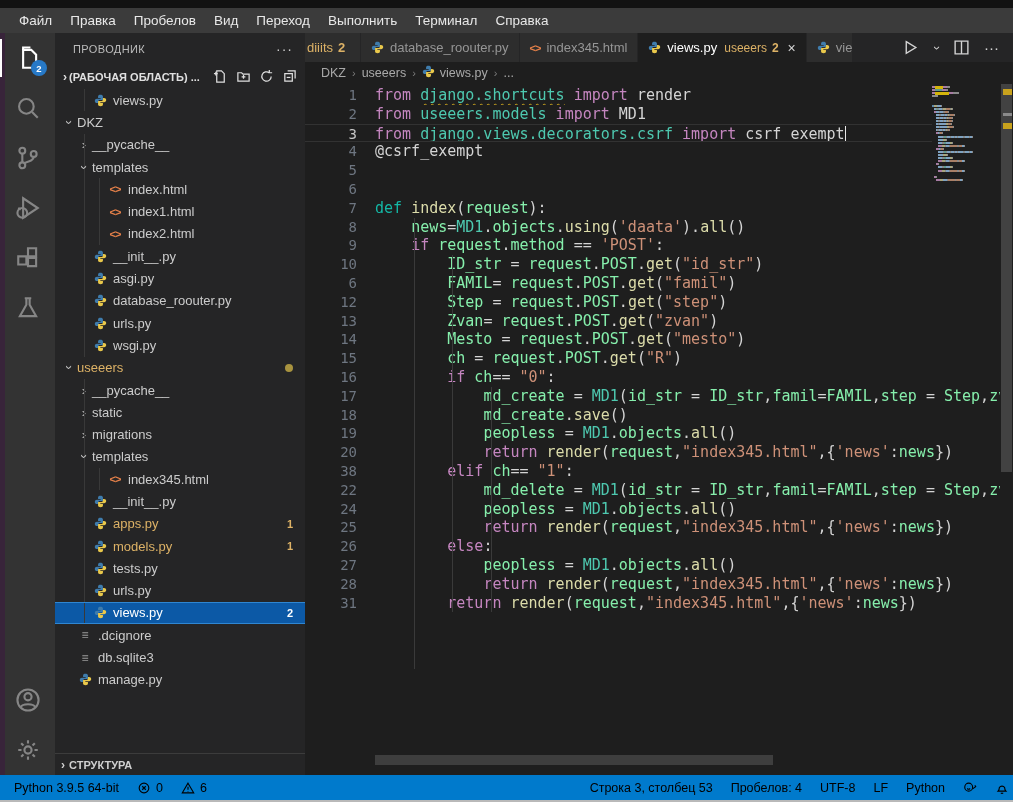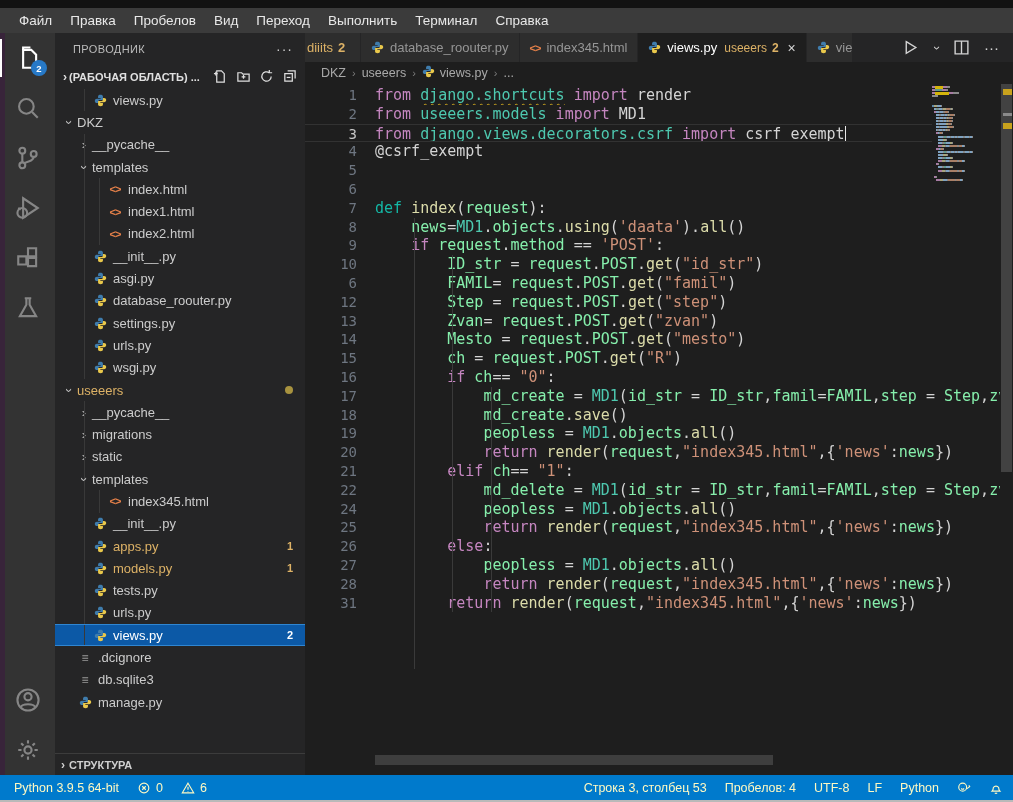--- a/index.html
+++ b/index.html
@@ -118,21 +118,21 @@
 
   #vscrollbar { position:absolute; top:0; right:0; width:13px; bottom:0; }
   #vscroll-thumb { position:absolute; top:0; left:1px; width:11px; height:388px;
     background:rgba(121,121,121,0.4); }
   .ov-mark { position:absolute; right:1px; width:9px; height:6px; }
   #hscroll-thumb { position:absolute; bottom:10px; left:70px; width:398px; height:10px;
     background:#4a4a4a; opacity:.75; }
 
   
   #statusbar { height:25px; background:#007acc; display:flex; align-items:center;
-    color:#fef9c3; font-size:12.5px; padding:0 10px 0 14px; }
+    color:#000000; font-size:12.5px; padding:0 4px 0 14px; }
   .sb-item { display:flex; align-items:center; gap:5px; margin-right:18px; }
   #sb-right { margin-left:auto; display:flex; align-items:center; }
   #sb-right .sb-item { margin-right:0; margin-left:18px; }
   .sb-item svg { width:14px; height:14px; stroke:#ffffff; fill:none; stroke-width:1.2; }
   #bottom-strip { height:2px; background:#b9b9b9; }
 </style>
 </head>
 <body>
 
 <div id="app">
@@ -325,31 +325,20 @@
           </div>
           <div class="tree-row" style="padding-left: 21px;">
             <div class="guide" style="left: 29px;"></div>
             <span class="chev"></span>
             <span class="ficon">
               <svg viewBox="0 0 16 16" style="width: 13px; height: 13px;">
                 <path d="M7.9 1C6 1 5 1.8 5 3v2h3.2v.8H3.6C2.1 5.8 1 6.9 1 8.5S2.1 11 3.6 11H5V9.3C5 8 6.1 7.3 7.5 7.3H11V3c0-1.2-1.2-2-3.1-2z" fill="#3f7cac"></path>
                 <path d="M8.1 15c1.9 0 2.9-.8 2.9-2v-2H7.8v-.8h4.6c1.5 0 2.6-1.1 2.6-2.7S13.9 5 12.4 5H11v1.7c0 1.3-1.1 2-2.5 2H5v4.3c0 1.2 1.2 2 3.1 2z" fill="#e9c84b"></path>
               </svg>
             </span>
-            <span class="label">settings.py</span>
-          </div>
-          <div class="tree-row" style="padding-left: 21px;">
-            <div class="guide" style="left: 29px;"></div>
-            <span class="chev"></span>
-            <span class="ficon">
-              <svg viewBox="0 0 16 16" style="width: 13px; height: 13px;">
-                <path d="M7.9 1C6 1 5 1.8 5 3v2h3.2v.8H3.6C2.1 5.8 1 6.9 1 8.5S2.1 11 3.6 11H5V9.3C5 8 6.1 7.3 7.5 7.3H11V3c0-1.2-1.2-2-3.1-2z" fill="#3f7cac"></path>
-                <path d="M8.1 15c1.9 0 2.9-.8 2.9-2v-2H7.8v-.8h4.6c1.5 0 2.6-1.1 2.6-2.7S13.9 5 12.4 5H11v1.7c0 1.3-1.1 2-2.5 2H5v4.3c0 1.2 1.2 2 3.1 2z" fill="#e9c84b"></path>
-              </svg>
-            </span>
             <span class="label">urls.py</span>
           </div>
           <div class="tree-row" style="padding-left: 21px;">
             <div class="guide" style="left: 29px;"></div>
             <span class="chev"></span>
             <span class="ficon">
               <svg viewBox="0 0 16 16" style="width: 13px; height: 13px;">
                 <path d="M7.9 1C6 1 5 1.8 5 3v2h3.2v.8H3.6C2.1 5.8 1 6.9 1 8.5S2.1 11 3.6 11H5V9.3C5 8 6.1 7.3 7.5 7.3H11V3c0-1.2-1.2-2-3.1-2z" fill="#3f7cac"></path>
                 <path d="M8.1 15c1.9 0 2.9-.8 2.9-2v-2H7.8v-.8h4.6c1.5 0 2.6-1.1 2.6-2.7S13.9 5 12.4 5H11v1.7c0 1.3-1.1 2-2.5 2H5v4.3c0 1.2 1.2 2 3.1 2z" fill="#e9c84b"></path>
               </svg>
@@ -362,26 +351,26 @@
             <span class="dot"></span>
           </div>
           <div class="tree-row" style="padding-left: 21px;">
             <div class="guide" style="left: 29px;"></div>
             <span class="chev">›</span>
             <span class="label">__pycache__</span>
           </div>
           <div class="tree-row" style="padding-left: 21px;">
             <div class="guide" style="left: 29px;"></div>
             <span class="chev">›</span>
+            <span class="label">static</span>
+          </div>
+          <div class="tree-row" style="padding-left: 21px;">
+            <div class="guide" style="left: 29px;"></div>
+            <span class="chev">›</span>
             <span class="label">migrations</span>
-          </div>
-          <div class="tree-row" style="padding-left: 21px;">
-            <div class="guide" style="left: 29px;"></div>
-            <span class="chev">›</span>
-            <span class="label">static</span>
           </div>
           <div class="tree-row" style="padding-left: 21px;">
             <div class="guide" style="left: 29px;"></div>
             <span class="chev down">›</span>
             <span class="label">templates</span>
           </div>
           <div class="tree-row" style="padding-left: 36px;">
             <div class="guide" style="left: 29px;"></div>
             <div class="guide" style="left: 44px;"></div>
             <span class="chev"></span>
@@ -584,21 +573,21 @@
             <div class="code-line"><span class="ln">6</span><span class="tk-p">        </span><span class="tk-v">FAMIL</span><span class="tk-p">= </span><span class="tk-v">request</span><span class="tk-p">.</span><span class="tk-v">POST</span><span class="tk-p">.</span><span class="tk-f">get</span><span class="tk-p">(</span><span class="tk-s">"famil"</span><span class="tk-p">)</span></div>
             <div class="code-line"><span class="ln">12</span><span class="tk-p">        </span><span class="tk-v">Step</span><span class="tk-p"> = </span><span class="tk-v">request</span><span class="tk-p">.</span><span class="tk-v">POST</span><span class="tk-p">.</span><span class="tk-f">get</span><span class="tk-p">(</span><span class="tk-s">"step"</span><span class="tk-p">)</span></div>
             <div class="code-line"><span class="ln">13</span><span class="tk-p">        </span><span class="tk-v">Zvan</span><span class="tk-p">= </span><span class="tk-v">request</span><span class="tk-p">.</span><span class="tk-v">POST</span><span class="tk-p">.</span><span class="tk-f">get</span><span class="tk-p">(</span><span class="tk-s">"zvan"</span><span class="tk-p">)</span></div>
             <div class="code-line"><span class="ln">14</span><span class="tk-p">        </span><span class="tk-v">Mesto</span><span class="tk-p"> = </span><span class="tk-v">request</span><span class="tk-p">.</span><span class="tk-v">POST</span><span class="tk-p">.</span><span class="tk-f">get</span><span class="tk-p">(</span><span class="tk-s">"mesto"</span><span class="tk-p">)</span></div>
             <div class="code-line"><span class="ln">15</span><span class="tk-p">        </span><span class="tk-v">ch</span><span class="tk-p"> = </span><span class="tk-v">request</span><span class="tk-p">.</span><span class="tk-v">POST</span><span class="tk-p">.</span><span class="tk-f">get</span><span class="tk-p">(</span><span class="tk-s">"R"</span><span class="tk-p">)</span></div>
             <div class="code-line"><span class="ln">16</span><span class="tk-p">        </span><span class="tk-k">if </span><span class="tk-v">ch</span><span class="tk-p">== </span><span class="tk-s">"0"</span><span class="tk-p">:</span></div>
             <div class="code-line"><span class="ln">17</span><span class="tk-p">            </span><span class="tk-v">md_create</span><span class="tk-p"> = </span><span class="tk-c">MD1</span><span class="tk-p">(</span><span class="tk-v">id_str</span><span class="tk-p"> = </span><span class="tk-v">ID_str</span><span class="tk-p">,</span><span class="tk-v">famil</span><span class="tk-p">=</span><span class="tk-v">FAMIL</span><span class="tk-p">,</span><span class="tk-v">step</span><span class="tk-p"> = </span><span class="tk-v">Step</span><span class="tk-p">,</span><span class="tk-v">zvan</span></div>
             <div class="code-line"><span class="ln">18</span><span class="tk-p">            </span><span class="tk-v">md_create</span><span class="tk-p">.</span><span class="tk-f">save</span><span class="tk-p">()</span></div>
             <div class="code-line"><span class="ln">19</span><span class="tk-p">            </span><span class="tk-v">peopless</span><span class="tk-p"> = </span><span class="tk-c">MD1</span><span class="tk-p">.</span><span class="tk-v">objects</span><span class="tk-p">.</span><span class="tk-f">all</span><span class="tk-p">()</span></div>
             <div class="code-line"><span class="ln">20</span><span class="tk-p">            </span><span class="tk-k">return </span><span class="tk-f">render</span><span class="tk-p">(</span><span class="tk-v">request</span><span class="tk-p">,</span><span class="tk-s">"index345.html"</span><span class="tk-p">,{</span><span class="tk-s">'news'</span><span class="tk-p">:</span><span class="tk-v">news</span><span class="tk-p">})</span></div>
-            <div class="code-line"><span class="ln">21</span><span class="tk-p">        </span><span class="tk-k">elif </span><span class="tk-v">ch</span><span class="tk-p">== </span><span class="tk-s">"1"</span><span class="tk-p">:</span></div>
+            <div class="code-line"><span class="ln">38</span><span class="tk-p">        </span><span class="tk-k">elif </span><span class="tk-v">ch</span><span class="tk-p">== </span><span class="tk-s">"1"</span><span class="tk-p">:</span></div>
             <div class="code-line"><span class="ln">22</span><span class="tk-p">            </span><span class="tk-v">md_delete</span><span class="tk-p"> = </span><span class="tk-c">MD1</span><span class="tk-p">(</span><span class="tk-v">id_str</span><span class="tk-p"> = </span><span class="tk-v">ID_str</span><span class="tk-p">,</span><span class="tk-v">famil</span><span class="tk-p">=</span><span class="tk-v">FAMIL</span><span class="tk-p">,</span><span class="tk-v">step</span><span class="tk-p"> = </span><span class="tk-v">Step</span><span class="tk-p">,</span><span class="tk-v">zvan</span></div>
             <div class="code-line"><span class="ln">24</span><span class="tk-p">            </span><span class="tk-v">peopless</span><span class="tk-p"> = </span><span class="tk-c">MD1</span><span class="tk-p">.</span><span class="tk-v">objects</span><span class="tk-p">.</span><span class="tk-f">all</span><span class="tk-p">()</span></div>
             <div class="code-line"><span class="ln">25</span><span class="tk-p">            </span><span class="tk-k">return </span><span class="tk-f">render</span><span class="tk-p">(</span><span class="tk-v">request</span><span class="tk-p">,</span><span class="tk-s">"index345.html"</span><span class="tk-p">,{</span><span class="tk-s">'news'</span><span class="tk-p">:</span><span class="tk-v">news</span><span class="tk-p">})</span></div>
             <div class="code-line"><span class="ln">26</span><span class="tk-p">        </span><span class="tk-k">else</span><span class="tk-p">:</span></div>
             <div class="code-line"><span class="ln">27</span><span class="tk-p">            </span><span class="tk-v">peopless</span><span class="tk-p"> = </span><span class="tk-c">MD1</span><span class="tk-p">.</span><span class="tk-v">objects</span><span class="tk-p">.</span><span class="tk-f">all</span><span class="tk-p">()</span></div>
             <div class="code-line"><span class="ln">28</span><span class="tk-p">            </span><span class="tk-k">return </span><span class="tk-f">render</span><span class="tk-p">(</span><span class="tk-v">request</span><span class="tk-p">,</span><span class="tk-s">"index345.html"</span><span class="tk-p">,{</span><span class="tk-s">'news'</span><span class="tk-p">:</span><span class="tk-v">news</span><span class="tk-p">})</span></div>
             <div class="code-line"><span class="ln">31</span><span class="tk-p">        </span><span class="tk-k">return </span><span class="tk-f">render</span><span class="tk-p">(</span><span class="tk-v">request</span><span class="tk-p">,</span><span class="tk-s">"index345.html"</span><span class="tk-p">,{</span><span class="tk-s">'news'</span><span class="tk-p">:</span><span class="tk-v">news</span><span class="tk-p">})</span></div>
             <div class="iguide" style="left: 108.6px; top: 131.6px; height: 451.2px;"></div>
             <div class="iguide" style="left: 147.1px; top: 169.2px; height: 357.2px;"></div>
             <div class="iguide" style="left: 185.6px; top: 300.8px; height: 225.6px;"></div>

